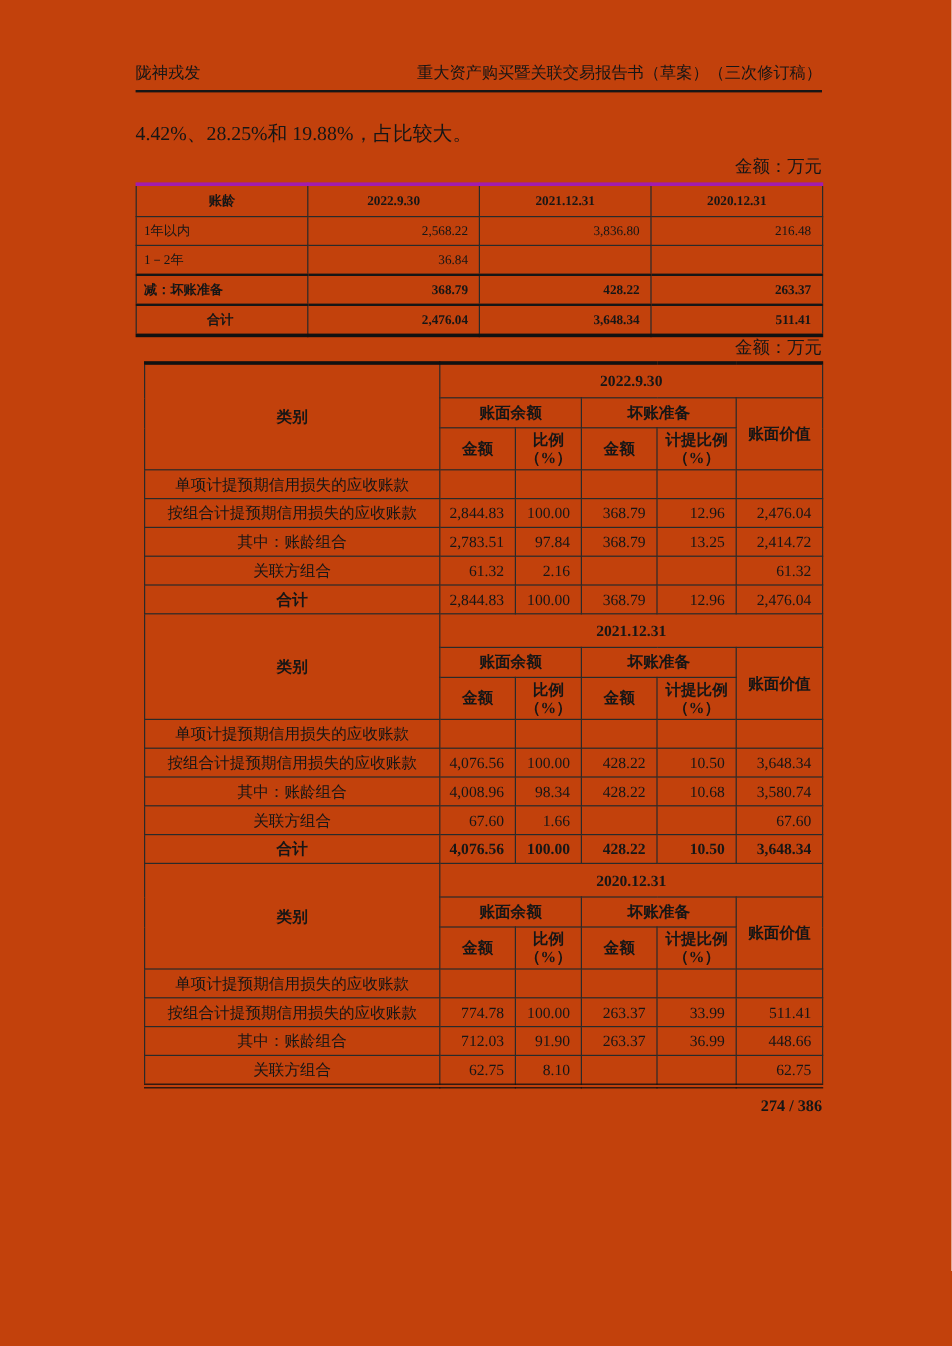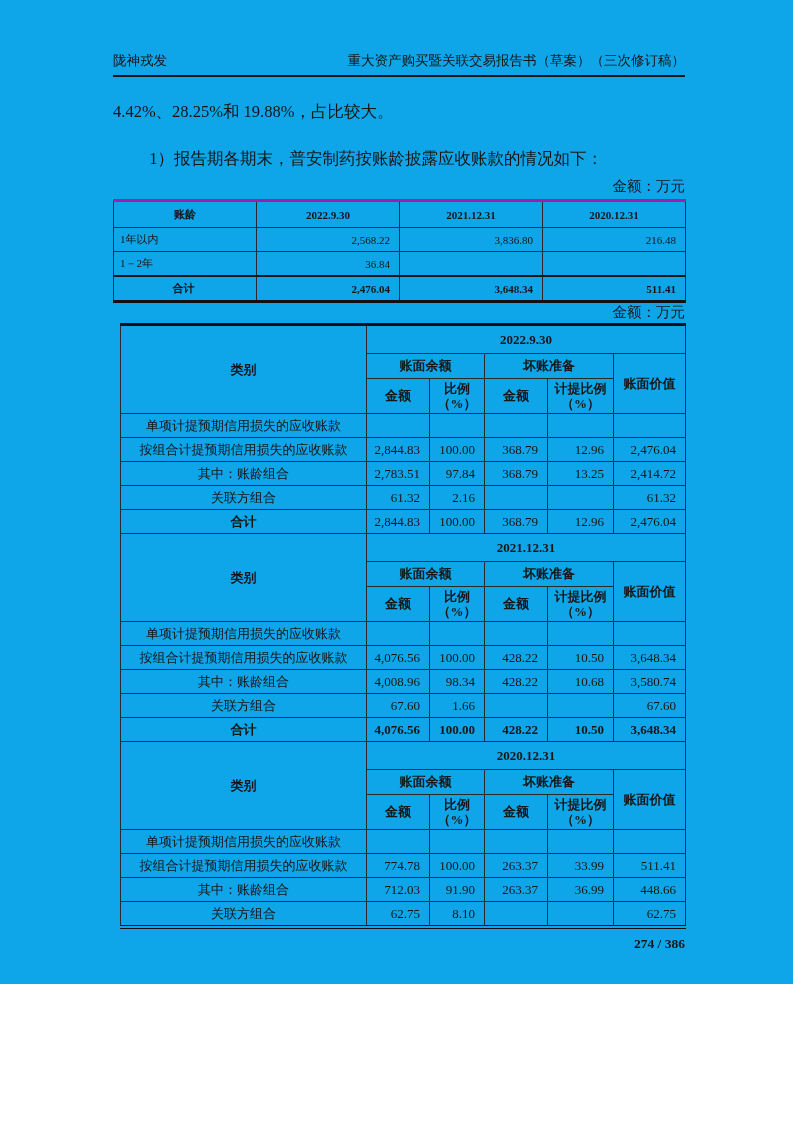--- a/index.html
+++ b/index.html
@@ -1,18 +1,18 @@
 <!DOCTYPE html>
 <html><head>
 <meta charset="utf-8">
 <style>
   html,body{margin:0;padding:0;background:#fff;}
   .page{
-    width:793px;height:984px;box-sizing:border-box;position:relative;
-    background:#0ea5e9;color:#161616;
+    width:793px;height:1122px;box-sizing:border-box;position:relative;
+    background:#c2410c;color:#161616;
     padding:52px 108px 0 113px;
     font-family:"Liberation Serif","DejaVu Serif",serif;
   }
   
   .doc-header{display:flex;justify-content:space-between;align-items:flex-end;
     border-bottom:2px solid #161616;padding-bottom:6px;font-size:13.5px;line-height:17px;}
   
   .p-intro{font-size:16.5px;line-height:20px;margin:25px 0 0 0;}
   .p-item{font-size:16.5px;line-height:20px;margin:27px 0 0 0;text-indent:2.2em;}
   .p-item2{font-size:16.5px;line-height:35px;margin:14px 0 0 0;text-indent:2.2em;text-align:justify;}
@@ -51,21 +51,20 @@
 
 <div class="page">
 
   <div class="doc-header">
     <span>陇神戎发</span>
     <span>重大资产购买暨关联交易报告书（草案）（三次修订稿）</span>
   </div>
 
   <p class="p-intro">4.42%、28.25%和 19.88%，占比较大。</p>
 
-  <p class="p-item">1）报告期各期末，普安制药按账龄披露应收账款的情况如下：</p>
   <div class="unit-line">金额：万元</div>
 
   <table class="t1">
     <colgroup>
         <col style="width:143px">
         <col style="width:143px">
         <col style="width:143px">
         <col style="width:143px">
       </colgroup>
     <tbody>
@@ -81,20 +80,26 @@
         <td class="num">3,836.80</td>
         <td class="num">216.48</td>
       </tr>
       <tr>
         <td class="lab-l">1－2年</td>
         <td class="num">36.84</td>
         <td class="num"></td>
         <td class="num"></td>
       </tr>
       <tr class="heavy">
+        <td class="lab-l">减：坏账准备</td>
+        <td class="num">368.79</td>
+        <td class="num">428.22</td>
+        <td class="num">263.37</td>
+      </tr>
+      <tr class="heavy">
         <td class="lab-c">合计</td>
         <td class="num">2,476.04</td>
         <td class="num">3,648.34</td>
         <td class="num">511.41</td>
       </tr>
     </tbody>
   </table>
 
   <div class="unit-line u2">金额：万元</div>
 

